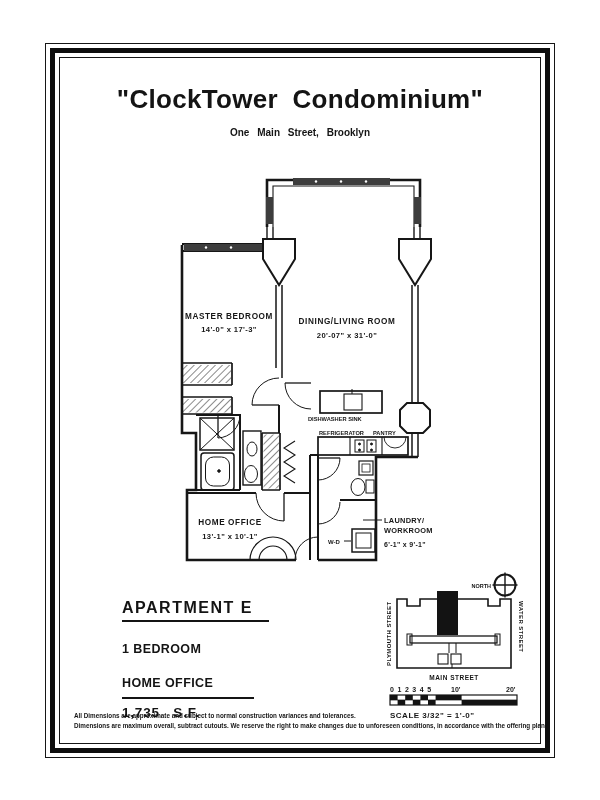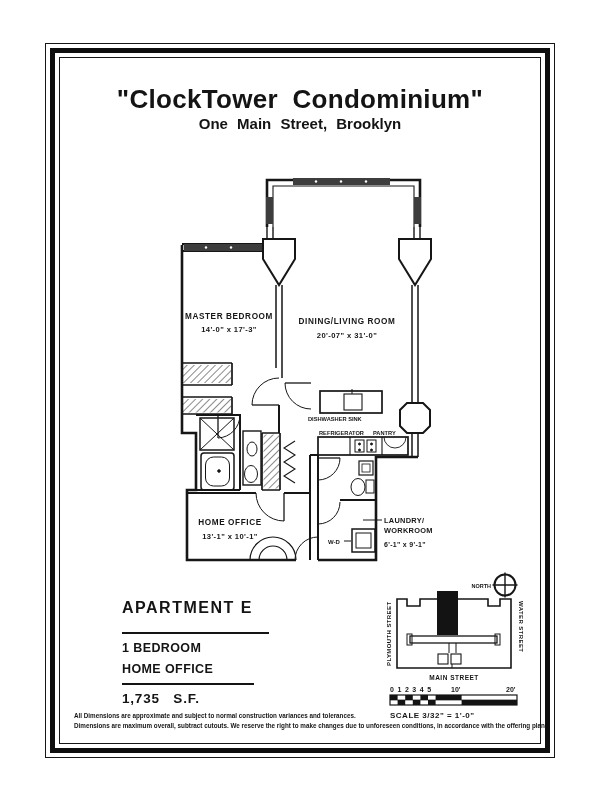--- a/index.html
+++ b/index.html
@@ -4,28 +4,28 @@
 <style>
   html,body{margin:0;padding:0;background:#ffffff;}
   .page{position:relative;width:600px;height:800px;background:#ffffff;
         font-family:"Liberation Sans",sans-serif;color:#141414;overflow:hidden;}
   
   .frame-outer{position:absolute;left:45px;top:43px;right:45px;bottom:42px;border:1.5px solid #161616;}
   .frame-mid{position:absolute;left:50px;top:48px;right:50px;bottom:47px;border:5px solid #0e0e0e;}
   .frame-inner{position:absolute;left:59px;top:57px;right:59px;bottom:56px;border:1.5px solid #161616;}
   .title{position:absolute;top:84px;left:0;right:0;text-align:center;
          font-size:26px;font-weight:bold;letter-spacing:.3px;word-spacing:7px;}
-  .subtitle{position:absolute;top:115px;left:0;right:0;text-align:center;
-            font-size:15px;font-weight:bold;word-spacing:5px;}
+  .subtitle{position:absolute;top:127px;left:0;right:0;text-align:center;
+            font-size:10px;font-weight:bold;word-spacing:5px;}
   svg.plan{position:absolute;left:0;top:0;width:600px;height:800px;}
   svg text{font-family:"Liberation Sans",sans-serif;font-weight:bold;fill:#161616;}
   .info{position:absolute;left:122px;top:599px;}
   .info-apartment{display:inline-block;font-size:16px;font-weight:bold;letter-spacing:1.5px;
-                  border-bottom:2.5px solid #141414;padding:0 16px 15px 0;}
-  .info-line{font-size:12.5px;font-weight:bold;letter-spacing:.4px;margin-top:7px;}
+                  border-bottom:2.5px solid #141414;padding:0 16px 3px 0;}
+  .info-line{font-size:12.5px;font-weight:bold;letter-spacing:.4px;margin-top:20px;}
   .info-divider{width:132px;border:0;border-top:2.5px solid #141414;margin:7px 0 0 0;}
   .info-area{font-size:13.5px;font-weight:bold;letter-spacing:.8px;word-spacing:9px;margin-top:6px;}
   .disclaimer{position:absolute;left:74px;top:711px;font-size:6.3px;font-weight:bold;
               line-height:9.5px;white-space:nowrap;}
 </style>
 </head>
 <body>
 
 <div class="page">
   <div class="frame-outer"></div>

